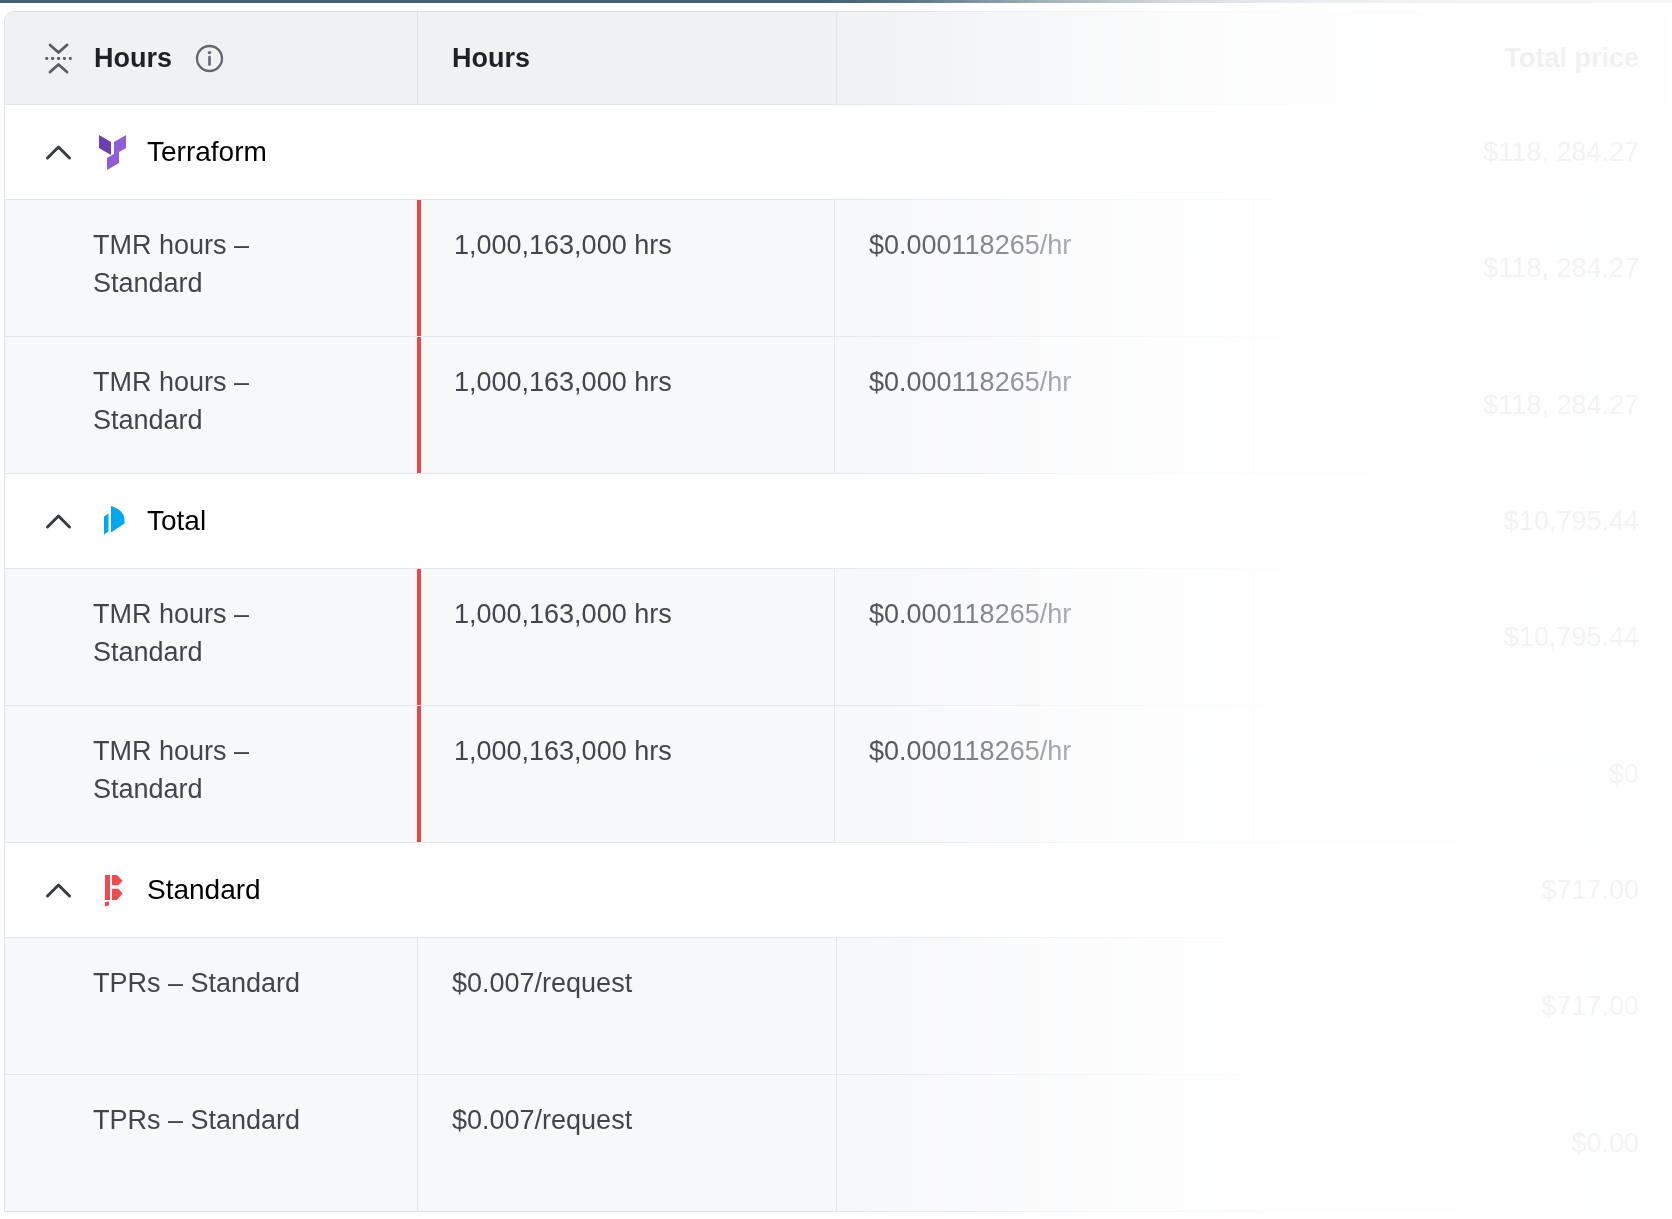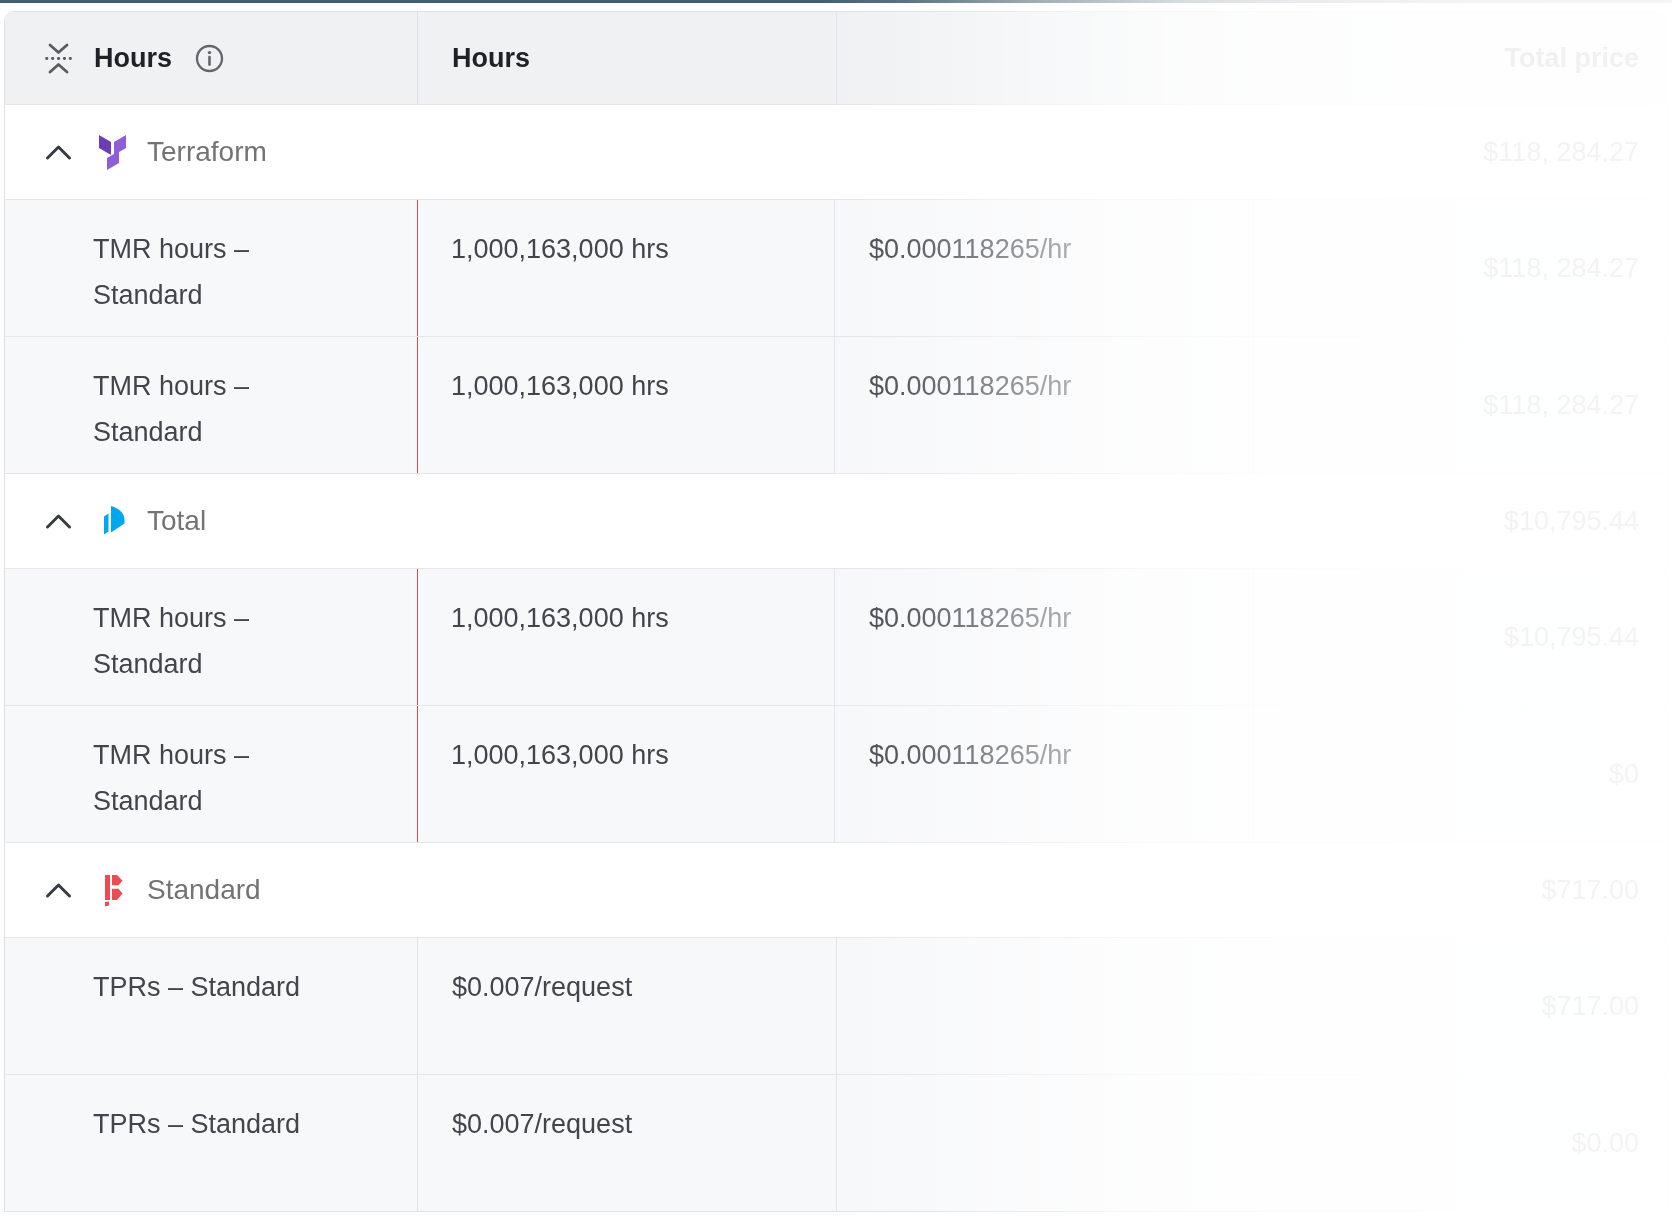--- a/index.html
+++ b/index.html
@@ -28,31 +28,31 @@
   .collapse-all { display: inline-flex; margin-right: 22px; cursor: pointer; }
   .info { display: inline-flex; margin-left: 22px; cursor: pointer; }
 
   .group-row {
     display: flex; align-items: center; height: 95px;
     background: #fff; border-top: 1px solid #E4E6EA;
     padding: 0 28px 0 40px; cursor: pointer;
   }
   .chevron { display: inline-flex; margin-right: 26px; }
   .logo { display: inline-flex; width: 32px; justify-content: center; margin-right: 17px; }
-  .group-name { font-size: 28px; color: #737373; }
+  .group-name { font-size: 28px; color: #000000; }
   .group-price { margin-left: auto; font-size: 27px; color: #3F434B; }
 
   .data-row {
     display: flex; height: 137px;
     background: #F7F8FA; border-top: 1px solid #E4E6EA;
   }
-  .td { font-size: 27px; color: #42454C; line-height: 46px; padding-top: 26px; }
+  .td { font-size: 27px; color: #42454C; line-height: 38px; padding-top: 26px; }
   .td.cell-name-wrap { width: 412px; padding-left: 88px; }
   .td .name-text { display: inline-block; max-width: 240px; }
-  .td.cell-req   { width: 417px; padding-left: 33px; border-left: 1px solid #ef4444; }
+  .td.cell-req   { width: 417px; padding-left: 33px; border-left: 4px solid #ef4444; }
   .td.cell-hours { width: 419px; padding-left: 34px; border-left: 1px solid #E3E5E9; }
   .td.cell-price {
     flex: 1; display: flex; align-items: center; justify-content: flex-end;
     padding: 0 28px 0 0; border-left: 1px solid #E3E5E9;
   }
 
   .fade-overlay {
     position: absolute; top: 0; left: 820px; right: 0; bottom: 0;
     z-index: 5; pointer-events: none;
     background: linear-gradient(to right,

